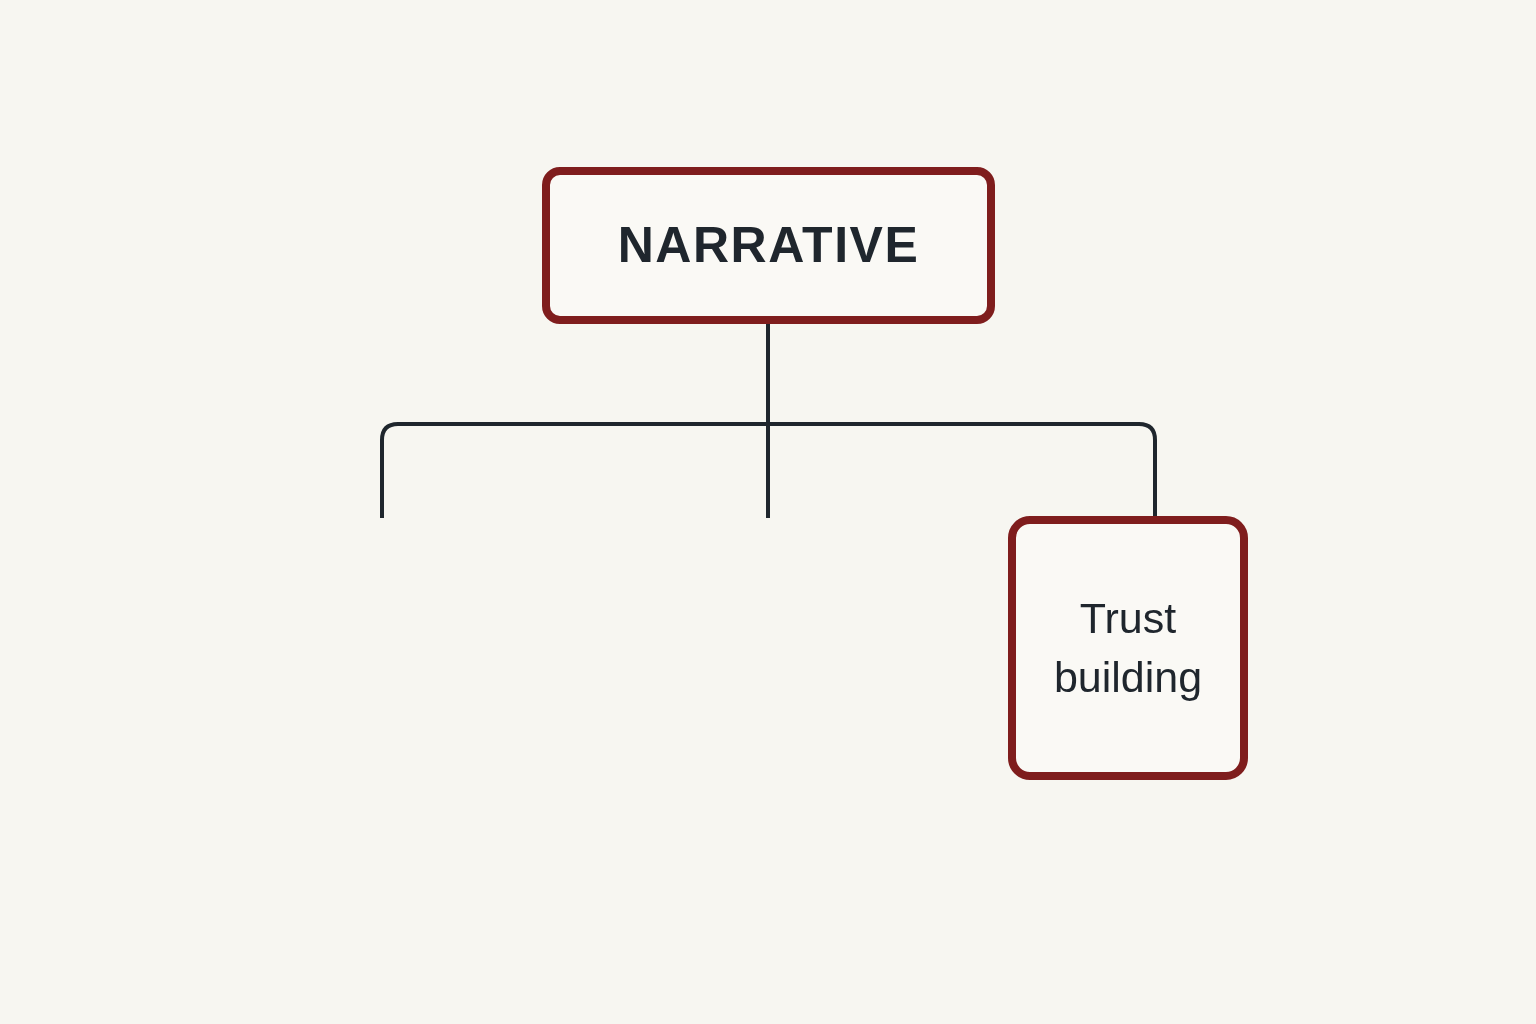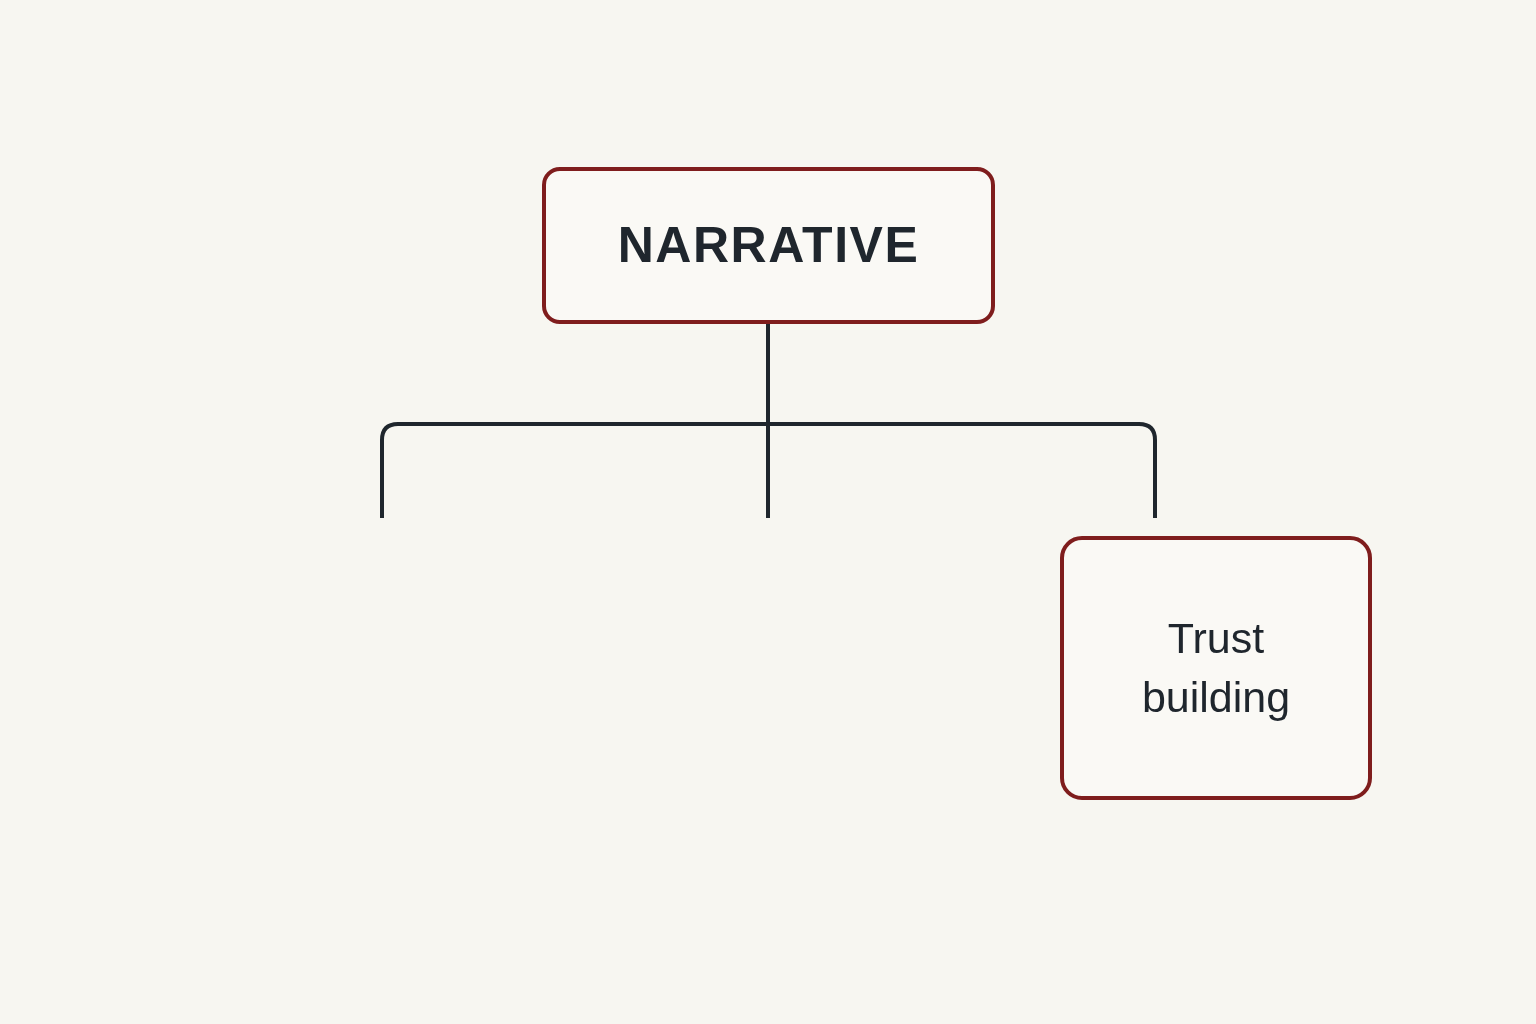--- a/index.html
+++ b/index.html
@@ -23,21 +23,21 @@
     left: 0;
     top: 0;
     width: 1536px;
     height: 1024px;
     pointer-events: none;
   }
   .node {
     position: absolute;
     box-sizing: border-box;
     background: #faf9f5;
-    border: 4px solid #7f1d1d;
+    border: 8px solid #7f1d1d;
     display: flex;
     align-items: center;
     justify-content: center;
     text-align: center;
     color: #1f262d;
   }
   .node-root {
     left: 542px;
     top: 167px;
     width: 453px;
@@ -66,25 +66,24 @@
     width: 372px;
     height: 326px;
   }
   .node-child-1 {
     left: 622px;
     top: 516px;
     width: 294px;
     height: 326px;
   }
   .node-child-2 {
-    left: 1060px;
+    left: 1008px;
     top: 516px;
-    width: 312px;
+    width: 240px;
     height: 264px;
-    margin-top: 20px;
   }
 </style>
 </head>
 <body>
 
 <div id="diagram-root">
 
   <svg class="connectors" viewBox="0 0 1536 1024">
     <g fill="none" stroke="#1f262d" stroke-width="4" stroke-linecap="butt">
       <path d="M 768 324 L 768 424"></path>

